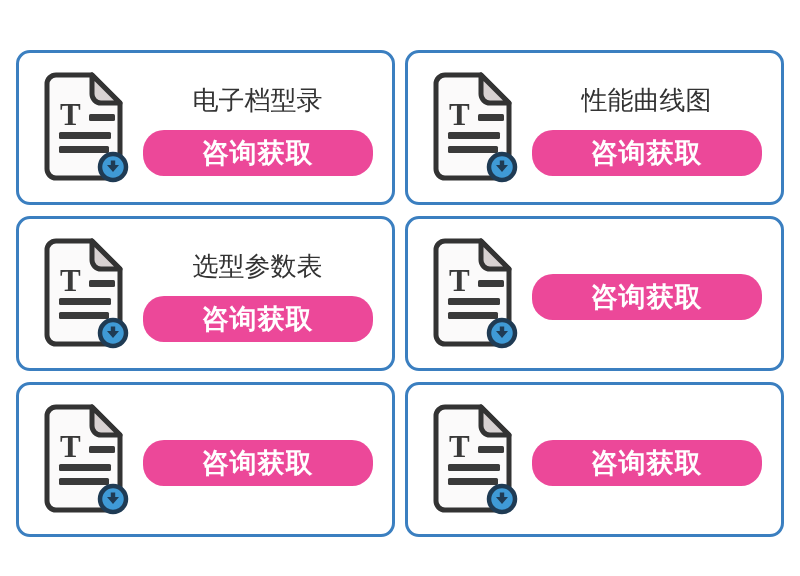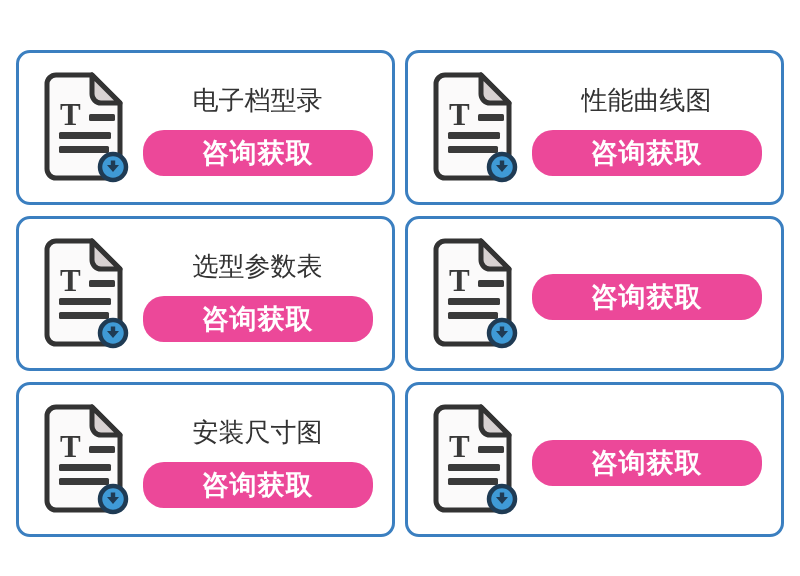--- a/index.html
+++ b/index.html
@@ -171,21 +171,20 @@
         <text x="21" y="55" font-family="'Liberation Serif','DejaVu Serif',serif" font-size="31" font-weight="bold" fill="#3a3a3a">T</text>
         <rect x="50" y="44" width="26" height="7" rx="1.5" fill="#3a3a3a"></rect>
         <rect x="20" y="62" width="52" height="7" rx="1.5" fill="#3a3a3a"></rect>
         <rect x="20" y="76" width="50" height="7" rx="1.5" fill="#3a3a3a"></rect>
 
         <circle cx="74" cy="97" r="13" fill="#3f9ad6" stroke="#1f3b54" stroke-width="4.5"></circle>
         <path d="M71.8 90.5 h4.4 v4.5 h3.8 L74 102 l-6 -7 h3.8 Z" fill="#1f3b54"></path>
       </svg>
     </span>
     <div class="card-right">
-      <div class="card-title">安装尺寸图</div>
       <button class="consult-btn">咨询获取</button>
     </div>
   </div>
 
   <div class="card">
     <span class="icon-wrap">
       <svg width="90" height="116" viewBox="0 0 90 116" xmlns="http://www.w3.org/2000/svg" aria-hidden="true">
 
         <path d="M17 5 H53 L81 33 V99 a9 9 0 0 1 -9 9 H17 a9 9 0 0 1 -9 -9 V14 a9 9 0 0 1 9 -9 Z" fill="#fbfafa" stroke="#333333" stroke-width="5" stroke-linejoin="round"></path>
         <path d="M53 5 V24 a9 9 0 0 0 9 9 H81 Z" fill="#d8d2d2" stroke="#333333" stroke-width="5" stroke-linejoin="round"></path>

